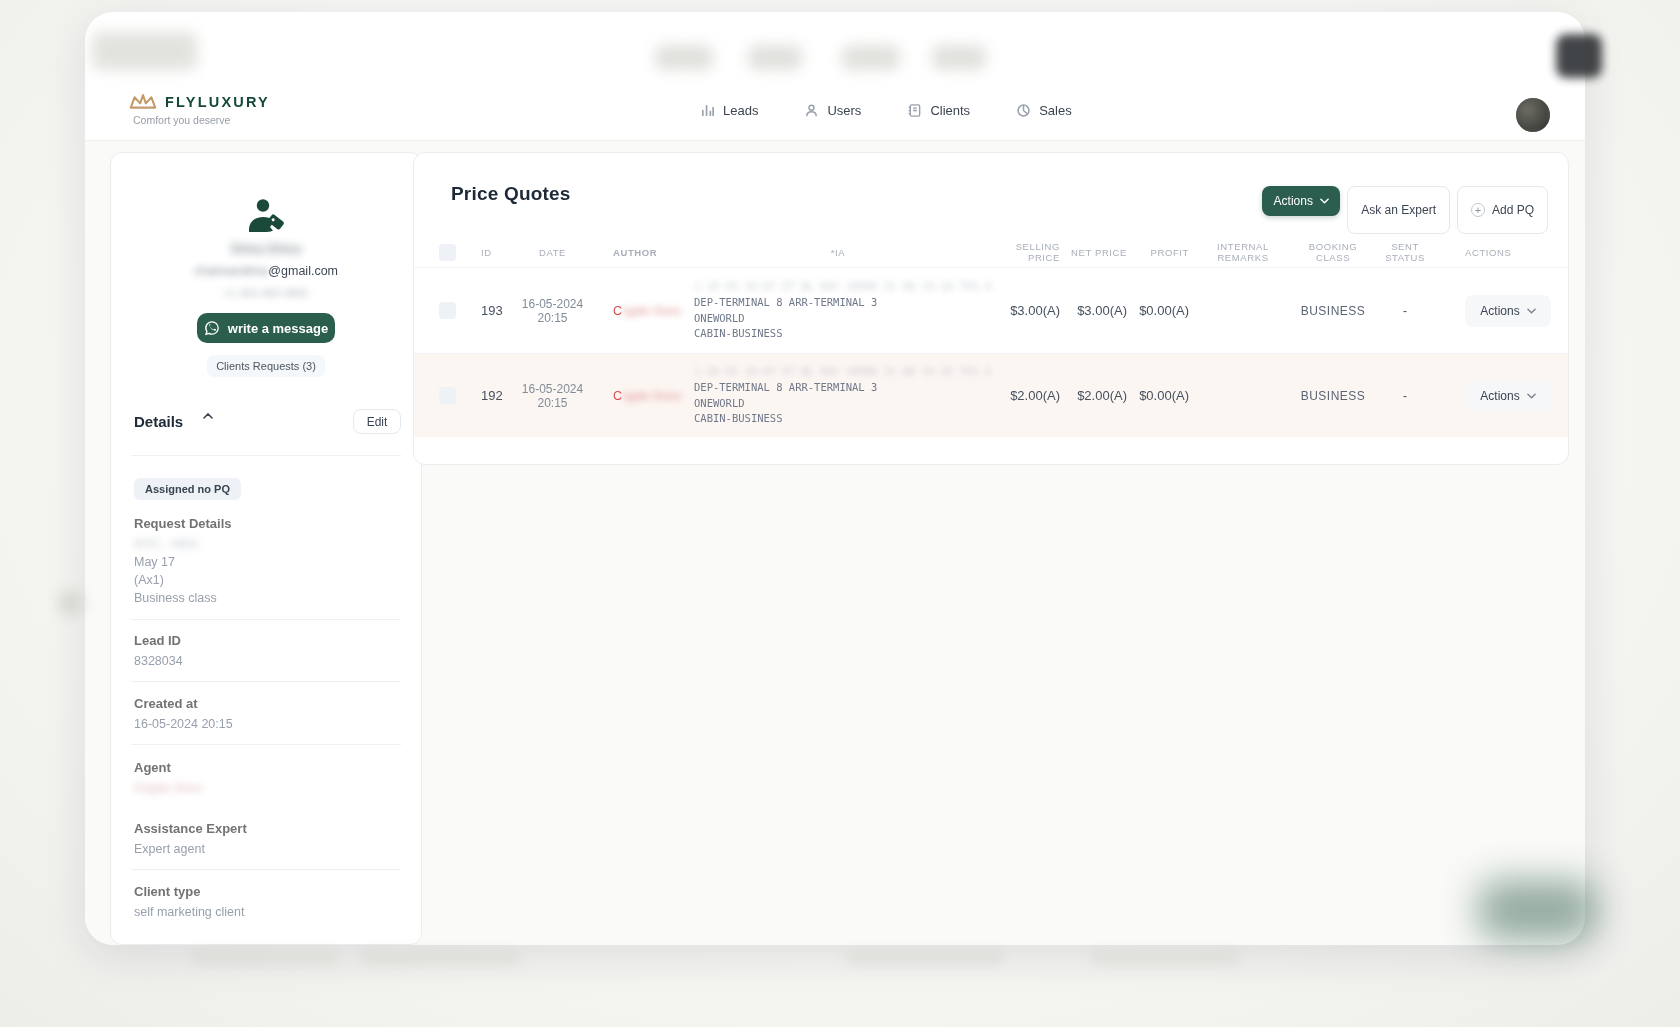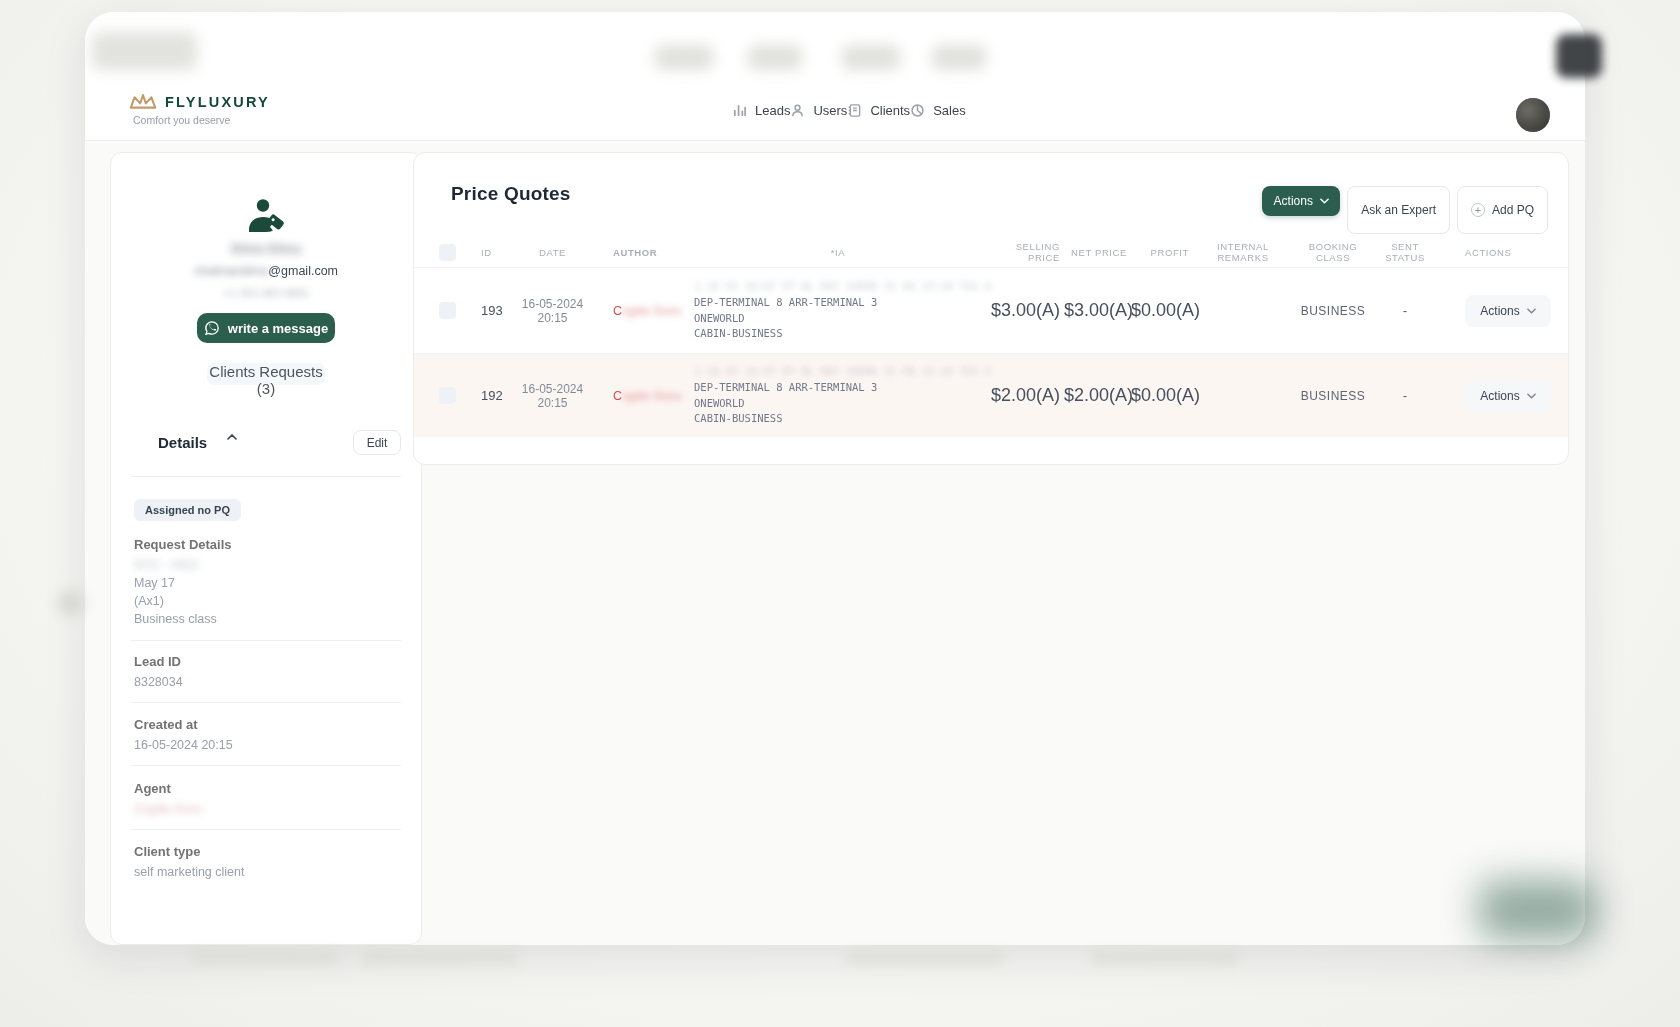--- a/index.html
+++ b/index.html
@@ -19,38 +19,38 @@
   
   .app-card { position:absolute; left:85px; top:12px; width:1500px; height:933px; background:#fff; border-radius:28px; box-shadow:0 12px 44px rgba(30,40,50,.10); z-index:2; }
   .content-bg { position:absolute; left:85px; top:141px; width:1500px; height:804px; background:#fafaf8; border-radius:0 0 28px 28px; z-index:2; }
   .header-line { position:absolute; left:85px; top:140px; width:1500px; height:1px; background:#efefec; z-index:3; }
 
   
   .logo { position:absolute; left:128px; top:92px; z-index:4; }
   .logo-row { display:flex; align-items:center; gap:7px; }
   .logo-name { font-size:14.5px; font-weight:bold; letter-spacing:2.2px; color:#15483a; }
   .logo-tag { font-size:10.5px; color:#979da6; margin-top:2px; margin-left:5px; }
-  .main-nav { position:absolute; left:732px; top:88px; height:44px; display:flex; align-items:center; z-index:4; }
+  .main-nav { position:absolute; left:700px; top:88px; height:44px; display:flex; align-items:center; gap:46px; z-index:4; }
   .nav-item { display:flex; align-items:center; gap:8px; cursor:pointer; }
   .nav-item span { font-size:13px; color:#3c4450; }
   .avatar { position:absolute; left:1516px; top:98px; width:34px; height:34px; border-radius:50%; overflow:hidden; background:#5a5a58; z-index:4; }
   .avatar-inner { width:100%; height:100%; background:radial-gradient(circle at 35% 35%, #6e6e66, #2c2c2a); filter:blur(2px); }
 
   
   .side-card { position:absolute; left:110px; top:152px; width:312px; height:793px; background:#fff; border:1px solid #ececee; border-radius:12px; overflow:hidden; z-index:4; }
   .side-top { text-align:center; padding-top:44px; }
   .side-name { font-size:13.5px; font-weight:bold; color:#4e5864; margin-top:8px; }
   .side-email { font-size:12.5px; color:#3e4856; margin-top:8px; }
   .side-phone { font-size:11.5px; color:#78818d; margin-top:9px; }
   .redact { filter:blur(4px); opacity:.65; }
   .redact-sm { filter:blur(3.5px); opacity:.6; }
   .btn-write { margin:14px auto 0; width:138px; height:30px; background:#2c5e4d; color:#fff; border:none; border-radius:10px; font-size:13px; font-weight:bold; display:flex; align-items:center; justify-content:center; gap:8px; cursor:pointer; font-family:"Liberation Sans",sans-serif; }
-  .btn-requests { margin:20px auto 0; width:118px; height:22px; background:#f4f8fb; color:#4c555f; border:none; border-radius:7px; font-size:15px; cursor:pointer; font-family:"Liberation Sans",sans-serif; }
+  .btn-requests { margin:12px auto 0; width:118px; height:22px; background:#f4f8fb; color:#4c555f; border:none; border-radius:7px; font-size:11px; cursor:pointer; font-family:"Liberation Sans",sans-serif; }
   .details-head { display:flex; align-items:center; margin:32px 20px 0 23px; }
-  .details-title { font-size:15px; font-weight:bold; color:#202b3a; display:flex; align-items:flex-start; gap:20px; cursor:pointer;margin-left:24px; }
+  .details-title { font-size:15px; font-weight:bold; color:#202b3a; display:flex; align-items:flex-start; gap:20px; cursor:pointer; }
   .btn-edit { margin-left:auto; width:48px; height:25px; background:#fff; border:1px solid #e6e9ed; border-radius:8px; font-size:12px; color:#3c4654; cursor:pointer; font-family:"Liberation Sans",sans-serif; }
   .side-div { height:1px; background:#eef0f2; margin:0 20px; }
   .div-1 { margin-top:21px; }
   .badge { display:inline-block; margin:22px 0 0 23px; padding:5px 11px; background:#eef2f6; border-radius:6px; font-size:11px; font-weight:bold; color:#36454f; }
   .fld { padding:0 20px 0 23px; }
   .fld-label { font-size:13px; font-weight:bold; color:#737373; }
   .fld-val { font-size:12.5px; color:#98a0ac; margin-top:6px; }
   .fld-val + .fld-val { margin-top:4px; }
   .agent-red { color:#c98b8b; }
 
@@ -71,21 +71,21 @@
   .chk { width:17px; height:17px; background:#eef1f5; border-radius:4px; margin-left:25px; cursor:pointer; }
   .c-id { padding-left:25px; font-size:13px; color:#46505e; }
   .c-center { text-align:center; }
   .c-right { text-align:right; padding-right:4px; }
   .c-date { font-size:12px; color:#828c99; text-align:center; }
   .c-author { padding-left:14px; font-size:12.5px; white-space:nowrap; }
   .author-i { color:#d34f4f; }
   .author-rest { color:#d8777a; filter:blur(3px); opacity:.8; }
   .c-ia { padding-left:7px; font-family:"DejaVu Sans Mono", monospace; font-size:10.5px; color:#70798a; line-height:1.52; }
   .ia-redacted { filter:blur(3px); opacity:.55; color:#9aa3ad; white-space:nowrap; display:block; }
-  .c-price { font-size:18px; color:#46505e; }
+  .c-price { font-size:13px; color:#46505e; }
   .c-booking { font-size:12px; color:#5a6472; letter-spacing:.5px; text-align:center; }
   .c-sent { font-size:12px; color:#46505e; text-align:center; }
   .c-actions { display:flex; justify-content:flex-end; padding-right:19px; }
   .th-actions { padding-left:28px; }
   .btn-row-actions { width:86px; height:32px; background:#f6f7f9; border:none; border-radius:8px; font-size:12px; color:#3b4553; display:flex; align-items:center; justify-content:center; gap:7px; cursor:pointer; font-family:"Liberation Sans",sans-serif; }
 
   svg { display:block; }
 </style>
 </head>
 <body>
@@ -224,20 +224,24 @@
       <div class="fld-label">Created at</div>
       <div class="fld-val">16-05-2024 20:15</div>
     </div>
     <div class="side-div" style="margin-top:13px;"></div>
 
     <div class="fld" style="margin-top:15px;">
       <div class="fld-label">Agent</div>
       <div class="fld-val agent-red redact-sm">Crypto Guru</div>
     </div>
 
+    <div class="fld" style="margin-top:26px;">
+      <div class="fld-label">Assistance Expert</div>
+      <div class="fld-val">Expert agent</div>
+    </div>
     <div class="side-div" style="margin-top:13px;"></div>
 
     <div class="fld" style="margin-top:14px;">
       <div class="fld-label">Client type</div>
       <div class="fld-val">self marketing client</div>
     </div>
 
     
     
 

